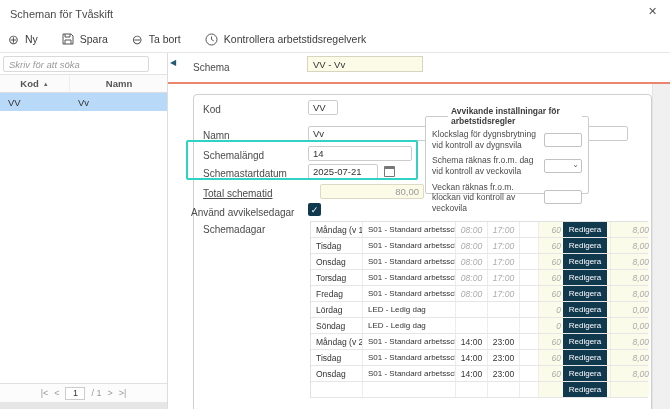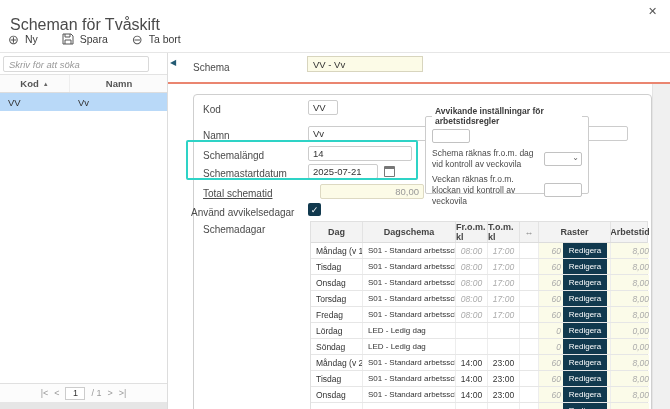--- a/index.html
+++ b/index.html
@@ -4,21 +4,21 @@
 <style>
   * { margin:0; padding:0; box-sizing:border-box; }
   html,body { width:670px; height:409px; }
   body {
     position:relative; overflow:hidden; background:#fff;
     font-family:"Liberation Sans", sans-serif; color:#333;
   }
   .abs { position:absolute; }
 
   
-  .win-title { left:10px; top:16px; font-size:16px; color:#4a4a4a; }
+  .win-title { left:10px; top:8px; font-size:11px; color:#4a4a4a; }
   .close-x  { left:648px; top:5px; font-size:11px; color:#555; cursor:pointer; }
 
   .toolbar { left:8px; top:29px; display:flex; gap:24px; align-items:center; height:20px; }
   .tbtn { display:flex; align-items:center; gap:6px; font-size:10.5px; color:#3c3c3c; cursor:pointer; }
   .tbtn .glyph { font-size:13px; color:#555; line-height:1; }
   .tbtn svg { display:block; }
   .top-sep { left:0; top:52px; width:670px; height:1px; background:#e6e6e6; }
 
   
   .sidebar { left:0; top:53px; width:168px; height:356px; background:#fff; border-right:1px solid #ddd; }
@@ -61,21 +61,21 @@
   .cal-ic { position:absolute; width:11px; height:11px; border:1px solid #777; border-top:3px solid #777;
             border-radius:1px; background:#fff; cursor:pointer; }
   .chk { position:absolute; width:13px; height:13px; background:#11394e; border-radius:2px; color:#fff;
          font-size:9px; display:flex; align-items:center; justify-content:center; cursor:pointer; }
   .hl-box { left:186px; top:140px; width:232px; height:40px; border:2px solid #2ed3c6; border-radius:2px;
             pointer-events:none; z-index:20; }
 
   
   .fset { position:absolute; left:425px; top:106px; width:164px; height:88px; border:1px solid #ccc;
           border-radius:2px; padding:3px 6px 0 6px; background:#fff; }
-  .fset legend { font-size:8.5px; font-weight:bold; color:#3c3c3c; padding:0 3px; margin-left:0px; }
+  .fset legend { font-size:8.5px; font-weight:bold; color:#3c3c3c; padding:0 3px; margin-left:16px; }
   .fs-row { display:flex; justify-content:space-between; align-items:center; margin-bottom:5px; }
   .fs-row .lbl { width:110px; font-size:8.5px; color:#4a4a4a; line-height:1.25; }
   .fs-ctl { position:relative; width:38px; height:14px; border:1px solid #c2c2c2; border-radius:2px; background:#fff; }
   .fs-ctl .chev { position:absolute; right:2px; top:0px; font-size:8px; color:#666; }
 
   
   .sched-label { left:203px; top:224px; font-size:10px; color:#4a4a4a; }
   .table { left:310px; top:221px; width:338px; border:1px solid #e0e0e0; border-bottom:none; background:#fff; font-size:8.5px; }
   .thead { display:grid; grid-template-columns:52px 93px 32px 32px 19px 72px 38px; height:21px;
            background:#f3f3f3; border-bottom:1px solid #dcdcdc; font-size:9px; font-weight:bold; color:#444; }
@@ -113,20 +113,29 @@
       <svg width="12" height="12" viewBox="0 0 12 12">
           <path d="M1 1 h8 l2 2 v8 h-10 z M3 1 v3 h5 v-3 M3 11 v-4 h6 v4" fill="none" stroke="#555" stroke-width="1"></path>
         </svg>
     </span>
     <span>Spara</span>
   </div>
   <div class="tbtn">
     <span class="glyph">⊖</span>
     <span>Ta bort</span>
   </div>
+  <div class="tbtn">
+    <span>
+      <svg width="13" height="13" viewBox="0 0 13 13">
+          <circle cx="6.5" cy="6.5" r="5.5" fill="none" stroke="#555" stroke-width="1"></circle>
+          <path d="M6.5 3.5 v3 l2.2 1.4" fill="none" stroke="#555" stroke-width="1"></path>
+        </svg>
+    </span>
+    <span>Kontrollera arbetstidsregelverk</span>
+  </div>
 </div>
 <div class="abs top-sep"></div>
 
 <div class="abs sidebar">
   <div class="search-wrap">
     <div class="search-box">Skriv för att söka</div>
   </div>
   <div class="s-head">
     <div class="c1">
       <span>Kod</span>
@@ -178,47 +187,37 @@
 <div class="abs finput yellow" style="left:308px;top:184px;width:104px;margin-left:12px;">80,00</div>
 
 <div class="abs flabel" style="left:191px;top:207px;">Använd avvikelsedagar</div>
 <div class="abs chk" style="left:308px;top:203px;">
   <span>✓</span>
 </div>
 
 <fieldset class="fset">
   <legend>Avvikande inställningar för arbetstidsregler</legend>
   <div class="fs-row">
+    <div class="lbl">Klockslag för dygnsbrytning vid kontroll av dygnsvila</div>
     <div class="fs-ctl"></div>
   </div>
   <div class="fs-row">
     <div class="lbl">Schema räknas fr.o.m. dag vid kontroll av veckovila</div>
     <div class="fs-ctl">
       <span class="chev">⌄</span>
     </div>
   </div>
   <div class="fs-row">
     <div class="lbl">Veckan räknas fr.o.m. klockan vid kontroll av veckovila</div>
     <div class="fs-ctl"></div>
   </div>
 </fieldset>
 
 <div class="abs sched-label">Schemadagar</div>
 <div class="abs table">
-  <div class="thead">
-    <div>Dag</div>
-    <div>Dagschema</div>
-    <div>Fr.o.m. kl</div>
-    <div>T.o.m. kl</div>
-    <div>
-        <span class="resize-ic">↔</span>
-      </div>
-    <div>Raster</div>
-    <div>Arbetstid</div>
-  </div>
   <div id="tbody">
       <div class="trow">
         <div class="c-day">Måndag (v 1)</div>
         <div class="c-schema">S01 - Standard arbetssch ...</div>
         <div class="c-from">08:00</div>
         <div class="c-to">17:00</div>
         <div class="c-resize"></div>
         <div class="c-raster">
           <div class="rv">60</div>
           <div class="edit-btn">Redigera</div>

